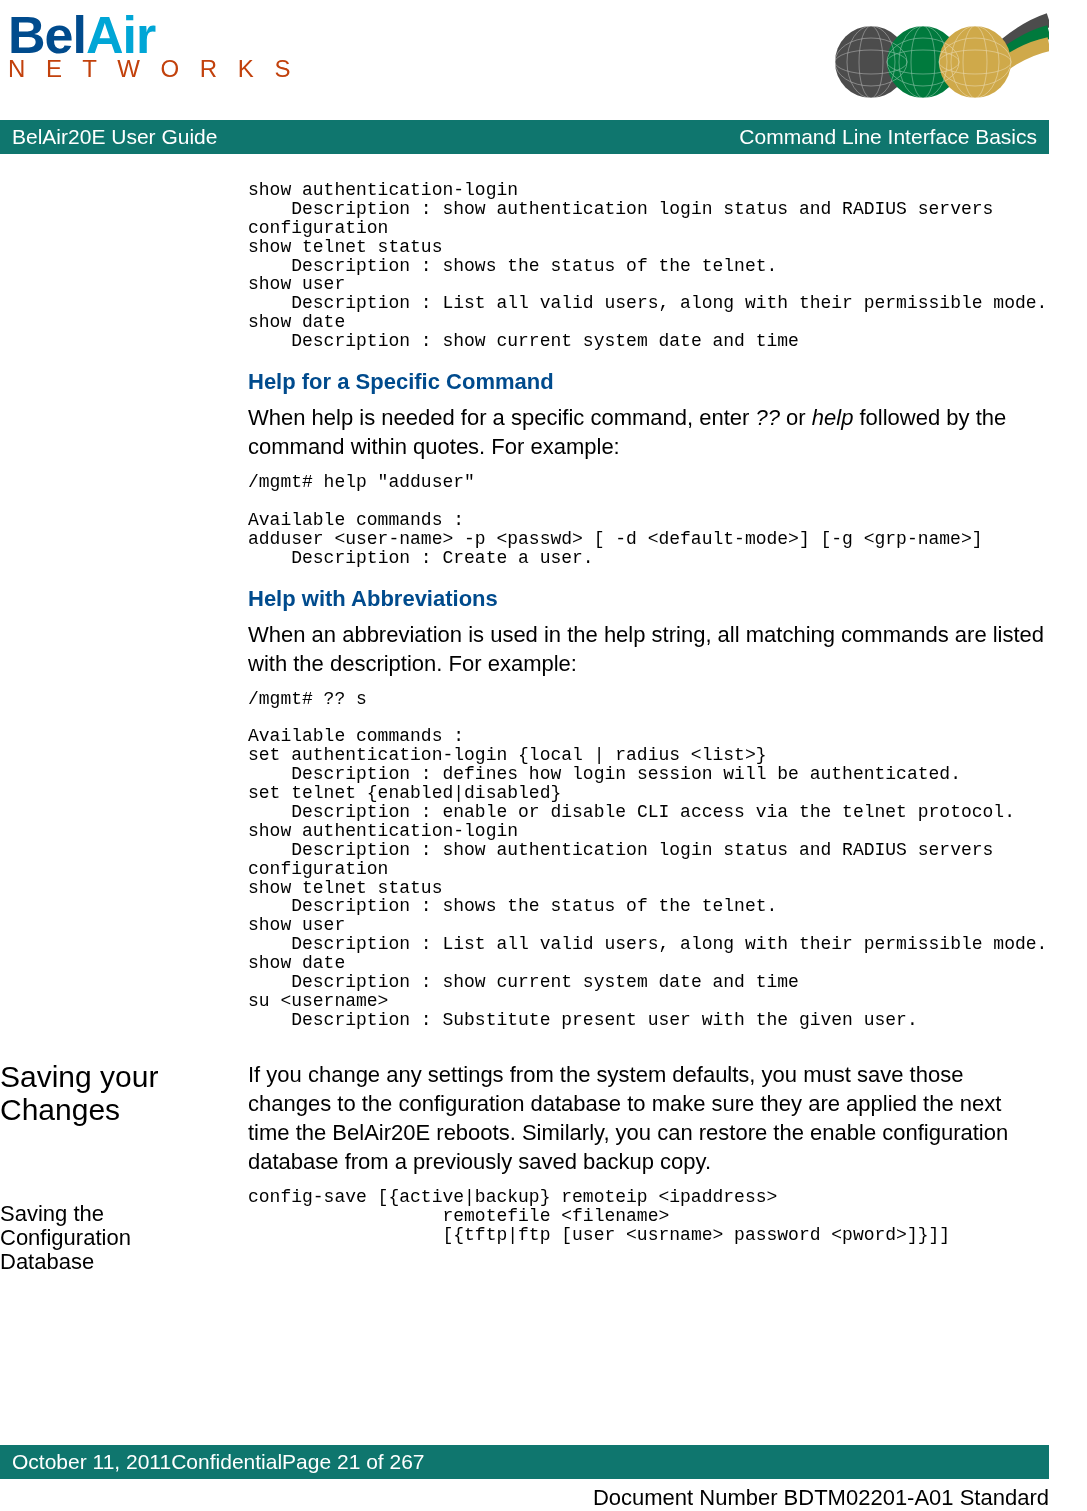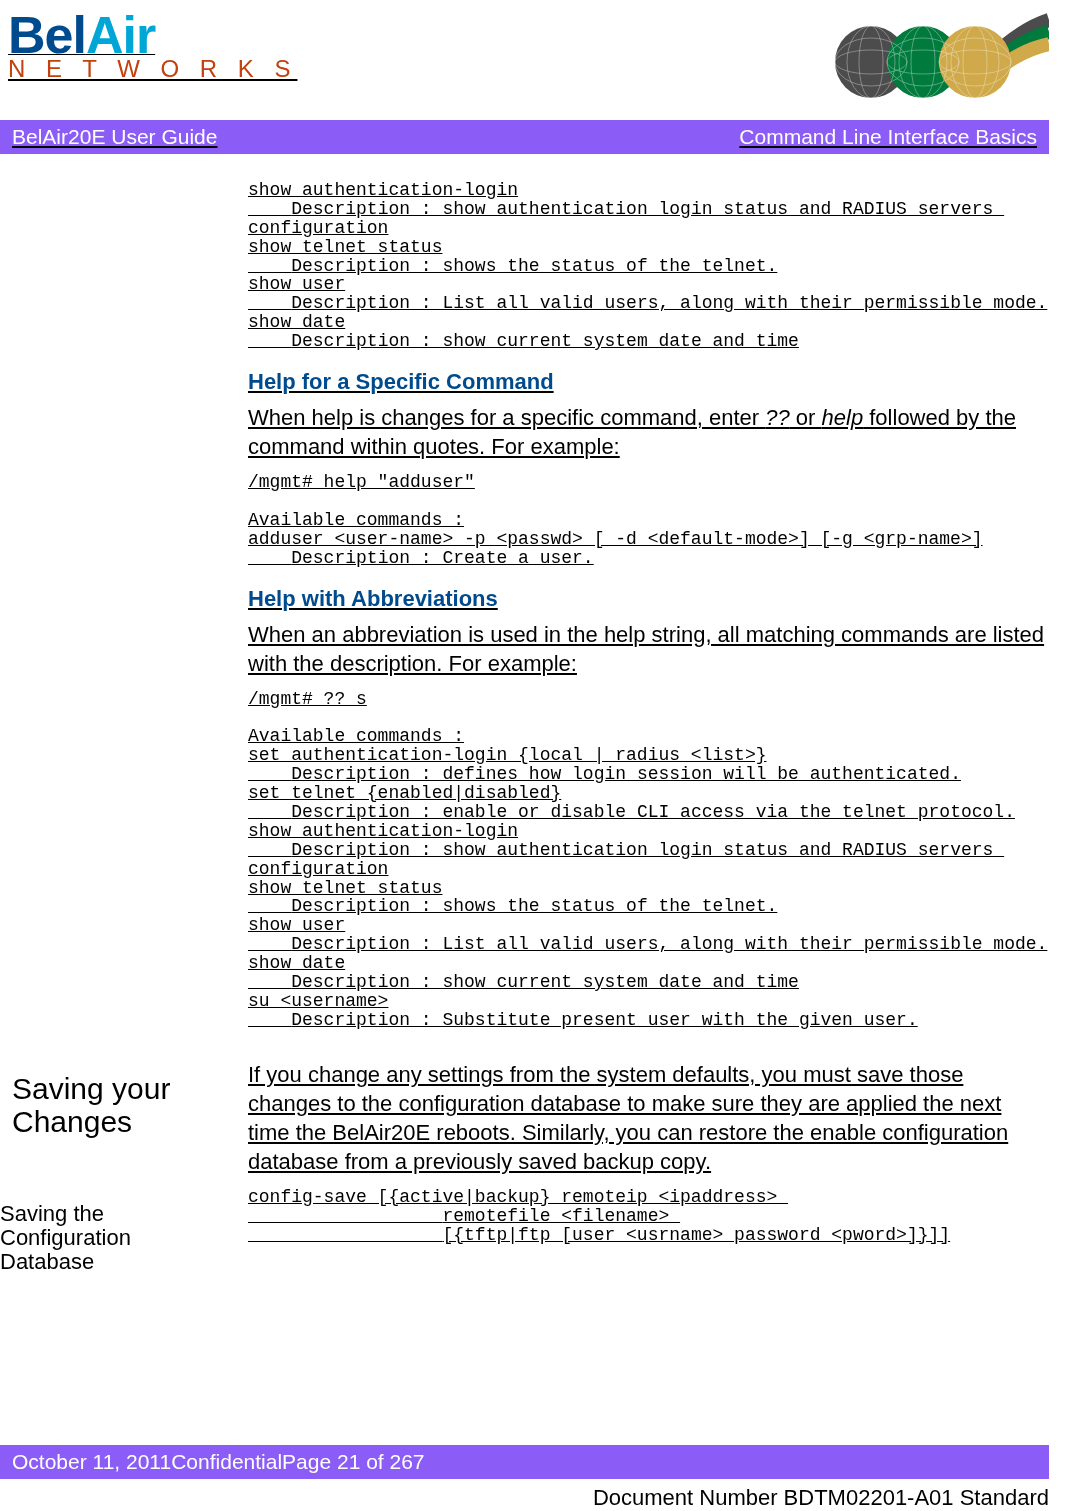--- a/index.html
+++ b/index.html
@@ -8,34 +8,33 @@
     background: #fff;
     font-family: "Gill Sans", "Gill Sans MT", "Trebuchet MS", sans-serif;
     color: #000;
   }
   .page {
     width: 1087px;
     height: 1511px;
     position: relative;
     box-sizing: border-box;
     padding: 10px 38px 0 0;
-    text-decoration: underline;
   }
   .header-area {
     display: flex;
     justify-content: space-between;
     align-items: flex-start;
     padding: 0 0 6px 8px;
   }
   .logo-block { padding-top: 2px; }
   .logo-block .bel { font-size: 52px; font-weight: 700; color: #004b8d; letter-spacing: -1px; line-height: 0.9; }
   .logo-block .air { font-size: 52px; font-weight: 700; color: #00a6d6; letter-spacing: -1px; line-height: 0.9; }
   .logo-block .networks { font-size: 24px; font-weight: 400; color: #c2410c; letter-spacing: 7px; margin-top: -4px; }
   .bluebar {
-    background: #8b5cf6;
+    background: #0f766e;
     color: #fff;
     height: 34px;
     display: flex;
     align-items: center;
     justify-content: space-between;
     padding: 0 12px 0 12px;
     font-size: 21px;
     margin-top: 4px;
   }
   .content {
@@ -62,21 +61,21 @@
     font-size: 22px;
     line-height: 1.32;
     margin: 0 0 12px 0;
   }
   .italic { font-style: italic; }
   .section-block { margin-bottom: 6px; }
   .side-h1 {
     font-size: 30px;
     font-weight: 400;
     line-height: 1.1;
-    margin: 12px;
+    margin: 0;
   }
   .side-h2 {
     font-size: 22px;
     font-weight: 400;
     line-height: 1.1;
     margin: 0;
   }
   .saving-section {
     position: relative;
     margin-top: 30px;
@@ -150,21 +149,21 @@
 show telnet status
     Description : shows the status of the telnet.
 show user
     Description : List all valid users, along with their permissible mode.
 show date
     Description : show current system date and time</pre>
 
       <div class="section-block">
         <h3 class="section">Help for a Specific Command</h3>
         <p class="body">
-          <span>When help is changes for a specific command, enter </span><span class="italic">??</span><span> or </span><span class="italic">help</span><span> followed by the command within quotes. For example:</span>
+          <span>When help is needed for a specific command, enter </span><span class="italic">??</span><span> or </span><span class="italic">help</span><span> followed by the command within quotes. For example:</span>
         </p>
         <pre class="code">/mgmt# help "adduser"
 
 Available commands :
 adduser &lt;user-name&gt; -p &lt;passwd&gt; [ -d &lt;default-mode&gt;] [-g &lt;grp-name&gt;]
     Description : Create a user.</pre>
       </div>
 
       <div class="section-block">
         <h3 class="section">Help with Abbreviations</h3>

